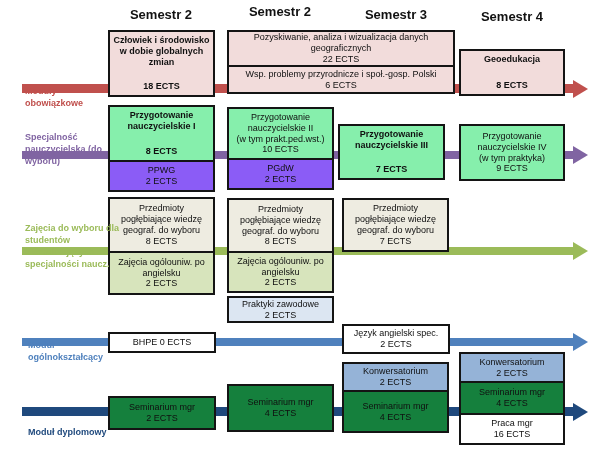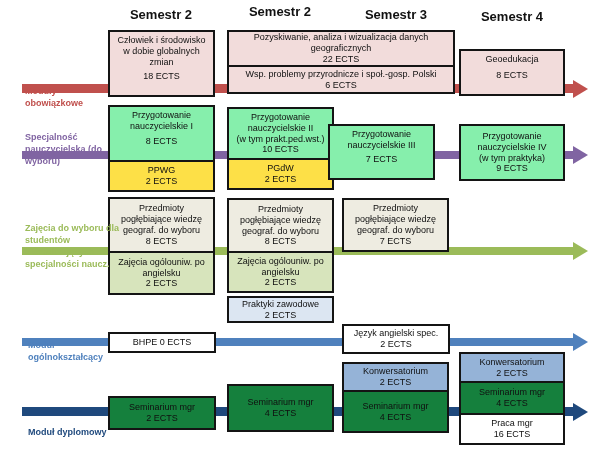--- a/index.html
+++ b/index.html
@@ -18,22 +18,22 @@
     border-top:9px solid transparent; border-bottom:9px solid transparent; }
   .b-red{background:#c0504d} .b-purple{background:#8064a2} .b-green{background:#9bbb59}
   .b-blue{background:#4f81bd} .b-navy{background:#1f497d}
   .h-red{border-left:15px solid #c0504d} .h-purple{border-left:15px solid #8064a2}
   .h-green{border-left:15px solid #9bbb59} .h-blue{border-left:15px solid #4f81bd}
   .h-navy{border-left:15px solid #1f497d}
 
   .box { position:absolute; border:2px solid #141414; box-sizing:border-box; z-index:2;
     display:flex; flex-direction:column; align-items:center; justify-content:center;
     text-align:center; font-size:9px; line-height:1.22; color:#101010; padding:2px 3px; }
-  .spread { justify-content:space-between; padding-top:3px; padding-bottom:13px; }
-  .f-pink{background:#f2dcdb} .f-purple{background:#86efac} .f-palegreen{background:#fde047}
+  .spread { justify-content:space-between; padding-top:3px; padding-bottom:3px;font-weight:bold; }
+  .f-pink{background:#f2dcdb} .f-purple{background:#86efac} .f-palegreen{background:#8b5cf6}
   .f-cream{background:#eeece1} .f-green{background:#d7e4bc} .f-paleblue{background:#dce6f2}
   .f-lblue{background:#15803d} .f-mblue{background:#95b3d7} .f-white{background:#ffffff}
 </style>
 </head>
 <body>
 
 <div id="stage">
 
   <div class="col-header" style="left:106px;top:7px">Semestr 2</div>
   <div class="col-header" style="left:225px;top:4px">Semestr 2</div>
@@ -94,21 +94,21 @@
   </div>
   <div class="box f-purple" style="left:227px;top:107px;width:107px;height:53px">
     <div>Przygotowanie nauczycielskie II</div>
     <div>(w tym prakt.ped.wst.)</div>
     <div>10 ECTS</div>
   </div>
   <div class="box f-palegreen" style="left:227px;top:158px;width:107px;height:32px">
     <div>PGdW</div>
     <div>2 ECTS</div>
   </div>
-  <div class="box f-purple spread" style="left:328px;top:124px;width:107px;height:56px">
+  <div class="box f-purple spread" style="left:338px;top:124px;width:107px;height:56px">
     <div>Przygotowanie nauczycielskie III</div>
     <div>7 ECTS</div>
   </div>
   <div class="box f-purple" style="left:459px;top:124px;width:106px;height:57px">
     <div>Przygotowanie nauczycielskie IV</div>
     <div>(w tym praktyka)</div>
     <div>9 ECTS</div>
   </div>
 
   <div class="box f-cream" style="left:108px;top:197px;width:107px;height:56px">

